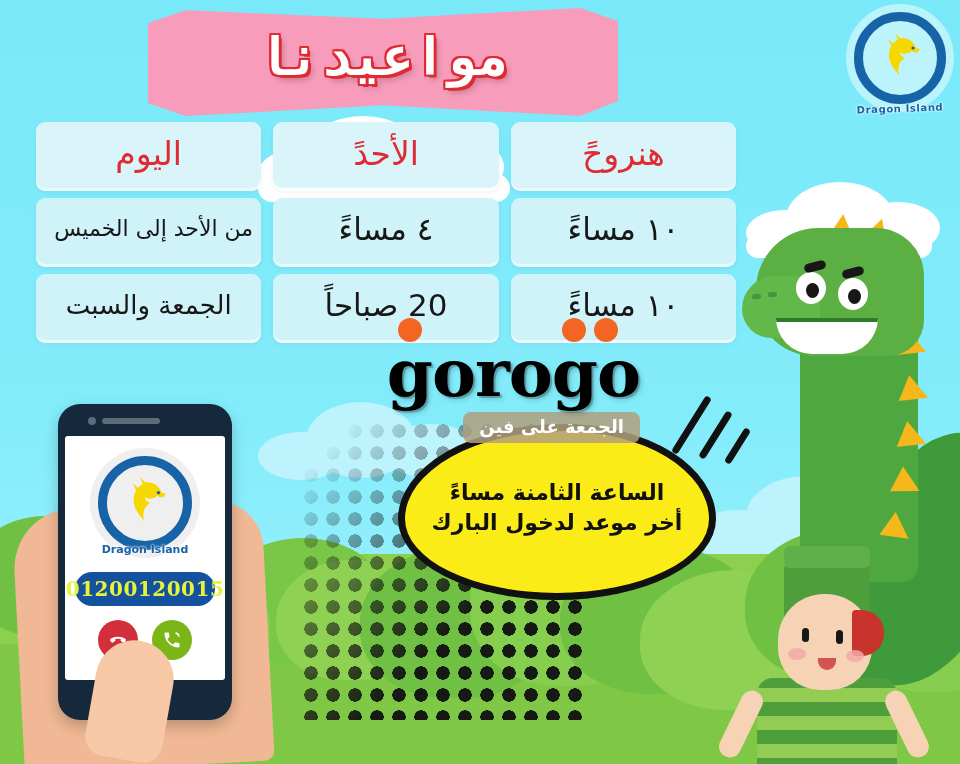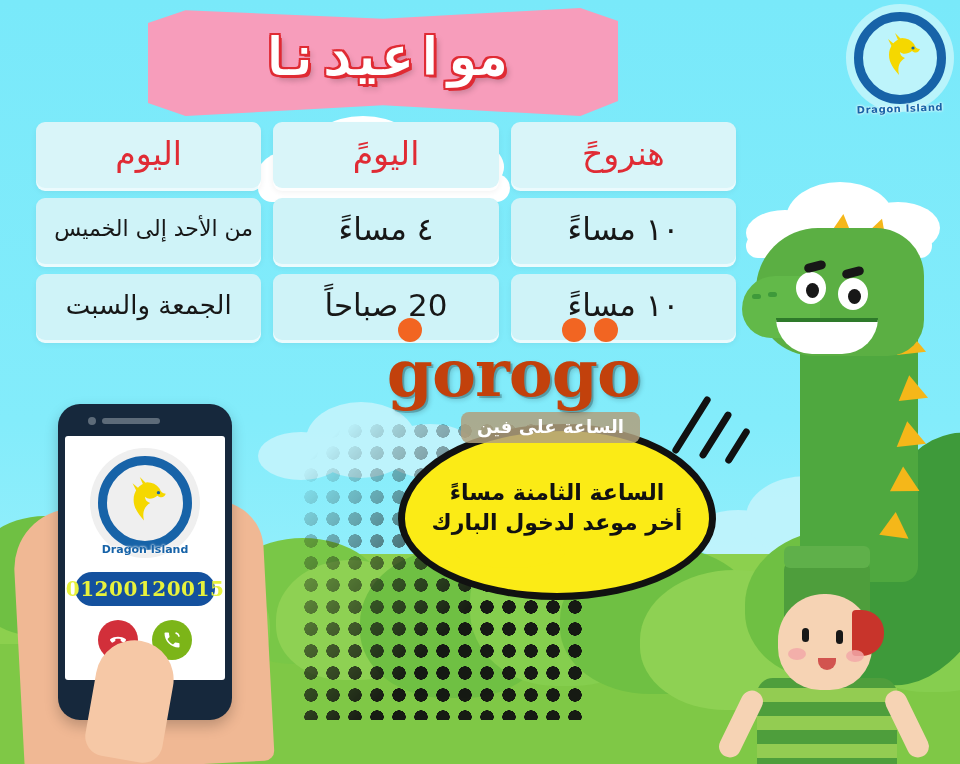--- a/index.html
+++ b/index.html
@@ -134,21 +134,21 @@
   .tail-cover {
     position:absolute; left:455px; top:536px; width:110px; height:32px;
     background:#FBEB16; border-radius:50%;
   }
   .swoosh { position:absolute; background:#111; border-radius:4px; }
 
   
   .watermark { position:absolute; left:300px; top:340px; width:340px; }
   .wm-text {
     font-family:"DejaVu Serif", serif;
-    font-size:66px; font-weight:bold; color:#c2410c;
+    font-size:66px; font-weight:bold; color:#000000;
     letter-spacing:-1px; direction:ltr; line-height:1;
     text-shadow:2px 2px 0 rgba(0,0,0,.22), 3px 3px 5px rgba(0,0,0,.18);
     position:relative; display:inline-block;
   }
   .wm-dot {
     position:absolute; width:24px; height:24px; border-radius:50%;
     background:#F26522; top:-22px;
   }
   .wm-dot.d1 { left:11px; }
   .wm-dot.d2 { left:175px; }
@@ -414,21 +414,21 @@
     <div class="logo-text">Dragon Island</div>
   </div>
 
   <div class="table">
 
     <div class="trow">
       <div class="cell head">
         <span>هنروحً</span>
       </div>
       <div class="cell head">
-        <span>اليومً</span>
+        <span>الأحدً</span>
       </div>
       <div class="cell head">
         <span>اليوم</span>
       </div>
     </div>
 
     <div class="trow">
       <div class="cell">
         <span>١٠ مساءً</span>
       </div>
@@ -509,17 +509,17 @@
   <div class="thumb"></div>
 
   <div class="watermark">
     <div class="wm-text">
       <span>gorogo</span>
       <span class="wm-dot d1"></span>
       <span class="wm-dot d2"></span>
       <span class="wm-dot d3"></span>
     </div>
     <div>
-      <span class="wm-tag">الساعة على فين</span>
+      <span class="wm-tag">الجمعة على فين</span>
     </div>
   </div>
 
 </div>
 
 </body></html>

